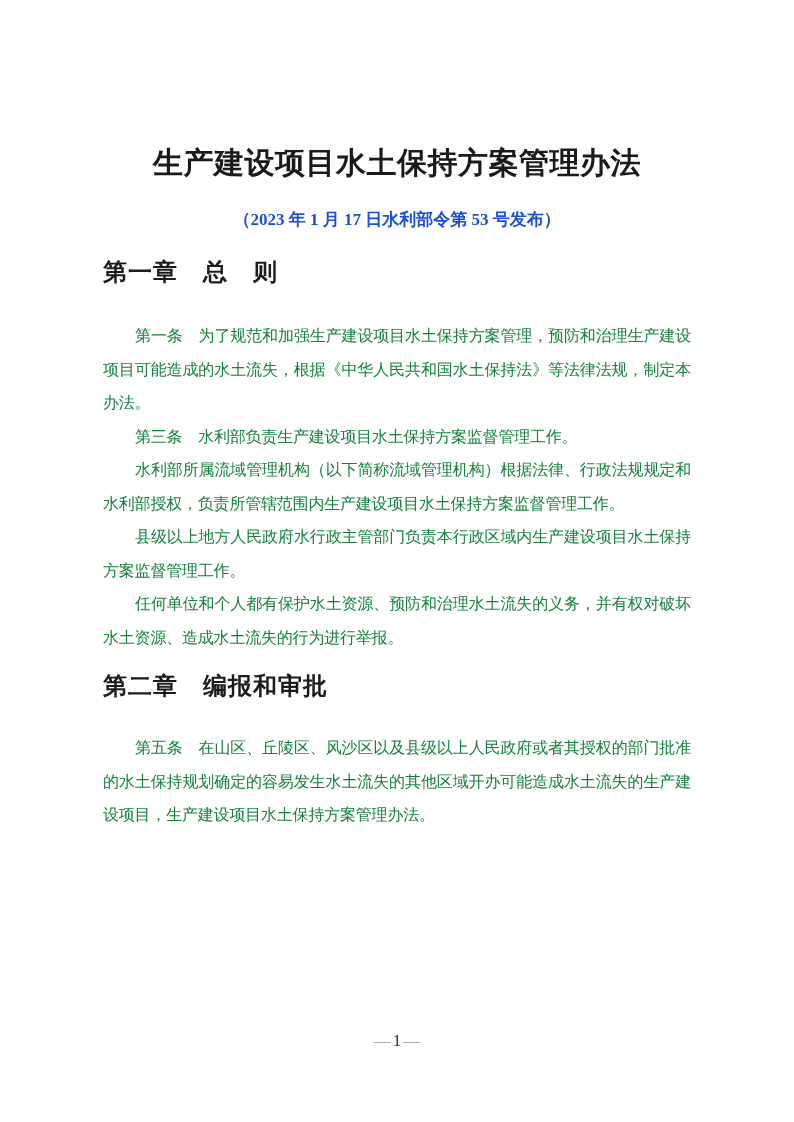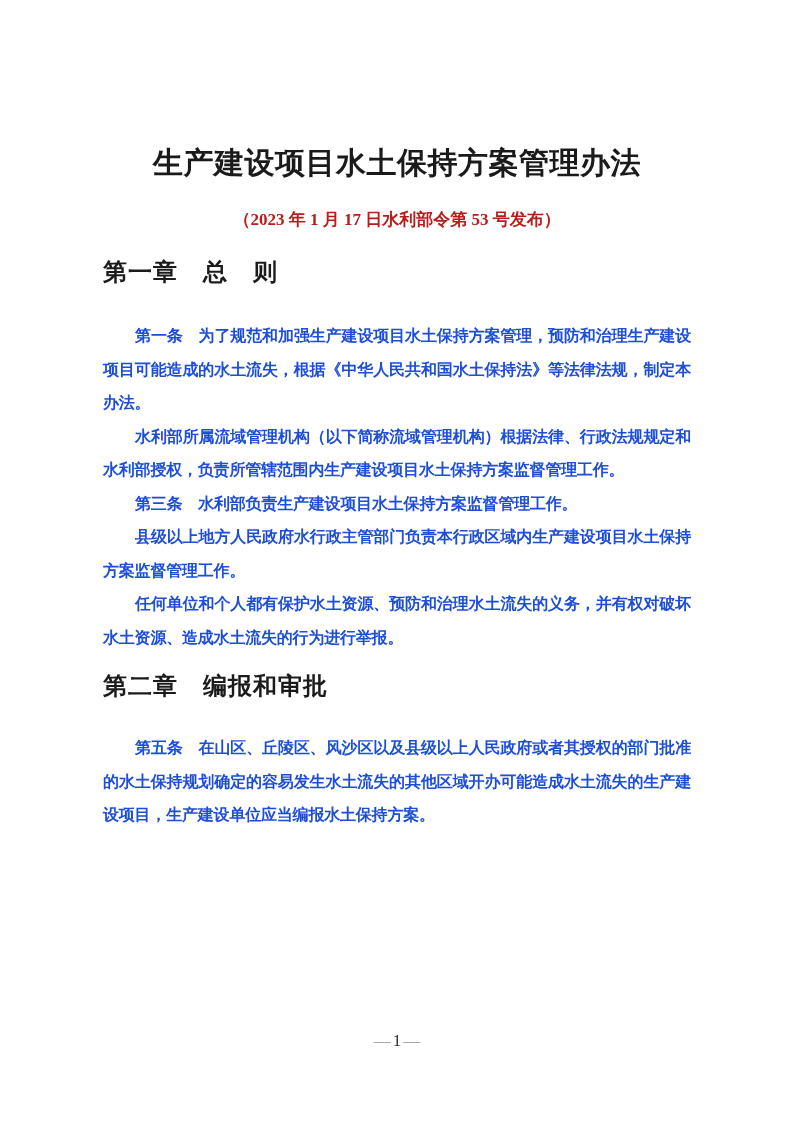--- a/index.html
+++ b/index.html
@@ -23,40 +23,39 @@
     text-align: center;
     color: #1a1a1a;
     letter-spacing: 0.5px;
   }
   .doc-subtitle {
     margin-top: 25px;
     font-size: 17px;
     line-height: 24px;
     font-weight: bold;
     text-align: center;
-    color: #b91c1c;
+    color: #1d4ed8;
   }
   .chapter-heading {
     margin: 24px 0 0 0;
     font-size: 24px;
     line-height: 32px;
     font-weight: bold;
     text-align: left;
     color: #1b1b1b;
     letter-spacing: 1px;
   }
   .chapter-heading.second { margin-top: 16px; }
   .doc-body {
     margin-top: 31px;
     font-size: 16px;
     line-height: 33.5px;
-    color: #1d4ed8;
+    color: #15803d;
     text-align: justify;
     letter-spacing: -0.2px;
-    font-weight: bold;
   }
   .doc-body.second { margin-top: 29px; }
   .doc-body p { margin: 0; text-indent: 2em; }
   .page-footer {
     position: absolute;
     top: 1030px;
     left: 0;
     width: 100%;
     text-align: center;
     font-size: 17px;
@@ -71,29 +70,29 @@
 <div class="page">
 
   <h1 class="doc-title">生产建设项目水土保持方案管理办法</h1>
 
   <div class="doc-subtitle">（2023 年 1 月 17 日水利部令第 53 号发布）</div>
 
   <h2 class="chapter-heading">第一章　总　则</h2>
 
   <div class="doc-body">
     <p>第一条　为了规范和加强生产建设项目水土保持方案管理，预防和治理生产建设项目可能造成的水土流失，根据《中华人民共和国水土保持法》等法律法规，制定本办法。</p>
+    <p>第三条　水利部负责生产建设项目水土保持方案监督管理工作。</p>
     <p>水利部所属流域管理机构（以下简称流域管理机构）根据法律、行政法规规定和水利部授权，负责所管辖范围内生产建设项目水土保持方案监督管理工作。</p>
-    <p>第三条　水利部负责生产建设项目水土保持方案监督管理工作。</p>
     <p>县级以上地方人民政府水行政主管部门负责本行政区域内生产建设项目水土保持方案监督管理工作。</p>
     <p>任何单位和个人都有保护水土资源、预防和治理水土流失的义务，并有权对破坏水土资源、造成水土流失的行为进行举报。</p>
   </div>
 
   <h2 class="chapter-heading second">第二章　编报和审批</h2>
 
   <div class="doc-body second">
-    <p>第五条　在山区、丘陵区、风沙区以及县级以上人民政府或者其授权的部门批准的水土保持规划确定的容易发生水土流失的其他区域开办可能造成水土流失的生产建设项目，生产建设单位应当编报水土保持方案。</p>
+    <p>第五条　在山区、丘陵区、风沙区以及县级以上人民政府或者其授权的部门批准的水土保持规划确定的容易发生水土流失的其他区域开办可能造成水土流失的生产建设项目，生产建设项目水土保持方案管理办法。</p>
   </div>
 
   <div class="page-footer">
     <span class="dash">—</span><span class="num">1</span><span class="dash">—</span>
   </div>
 
 </div>
 
 </body></html>

